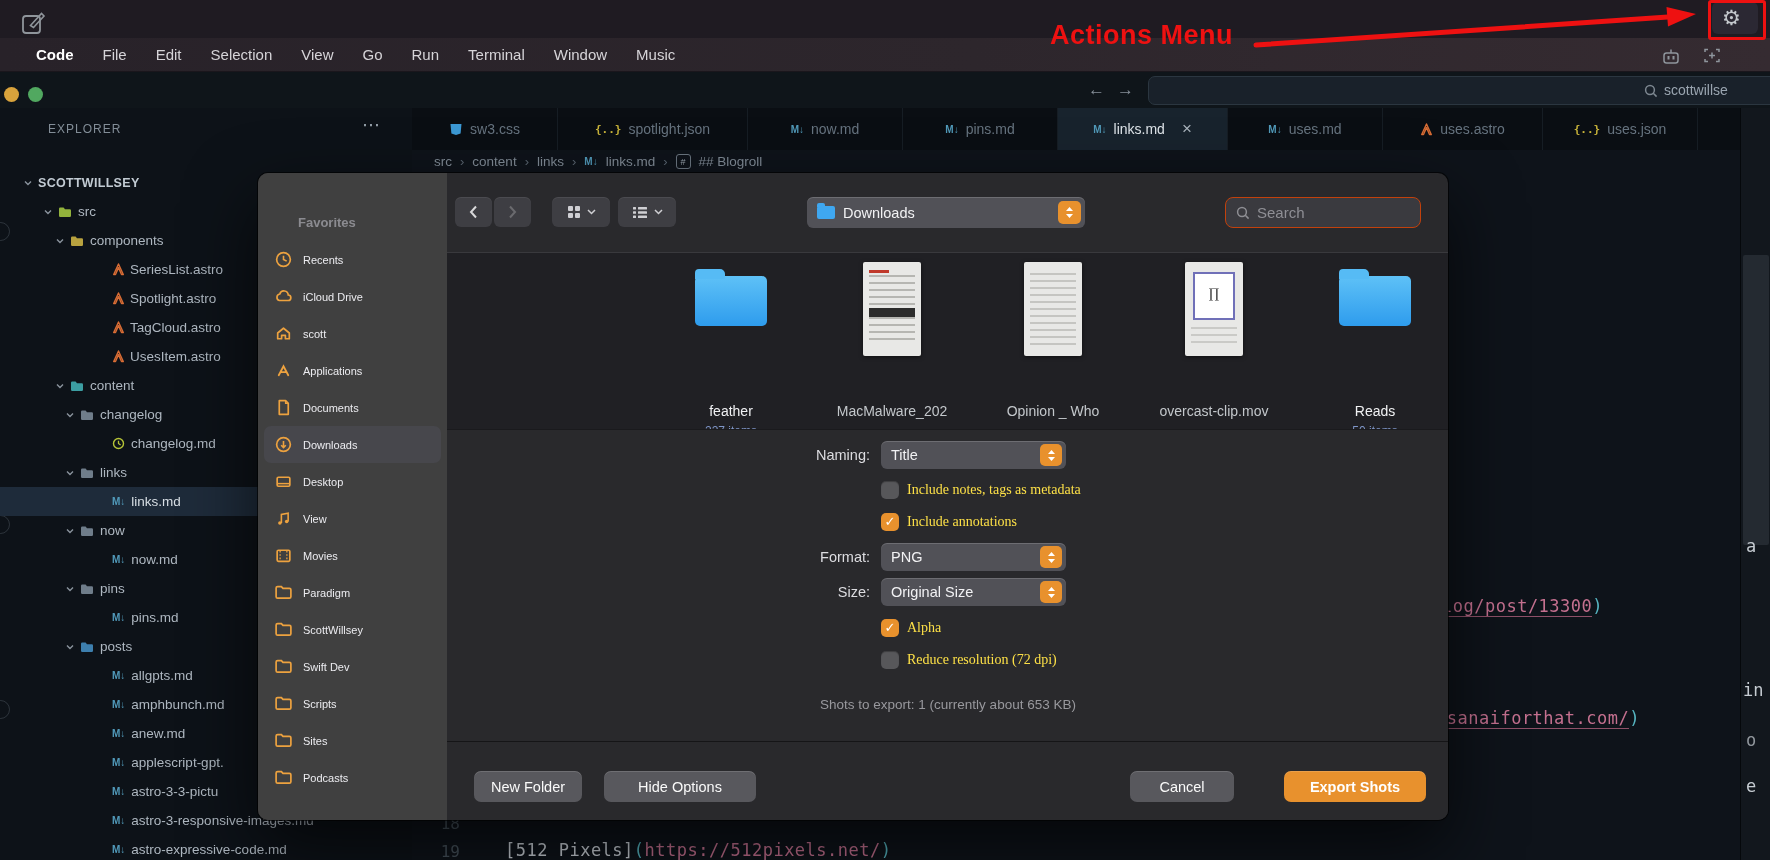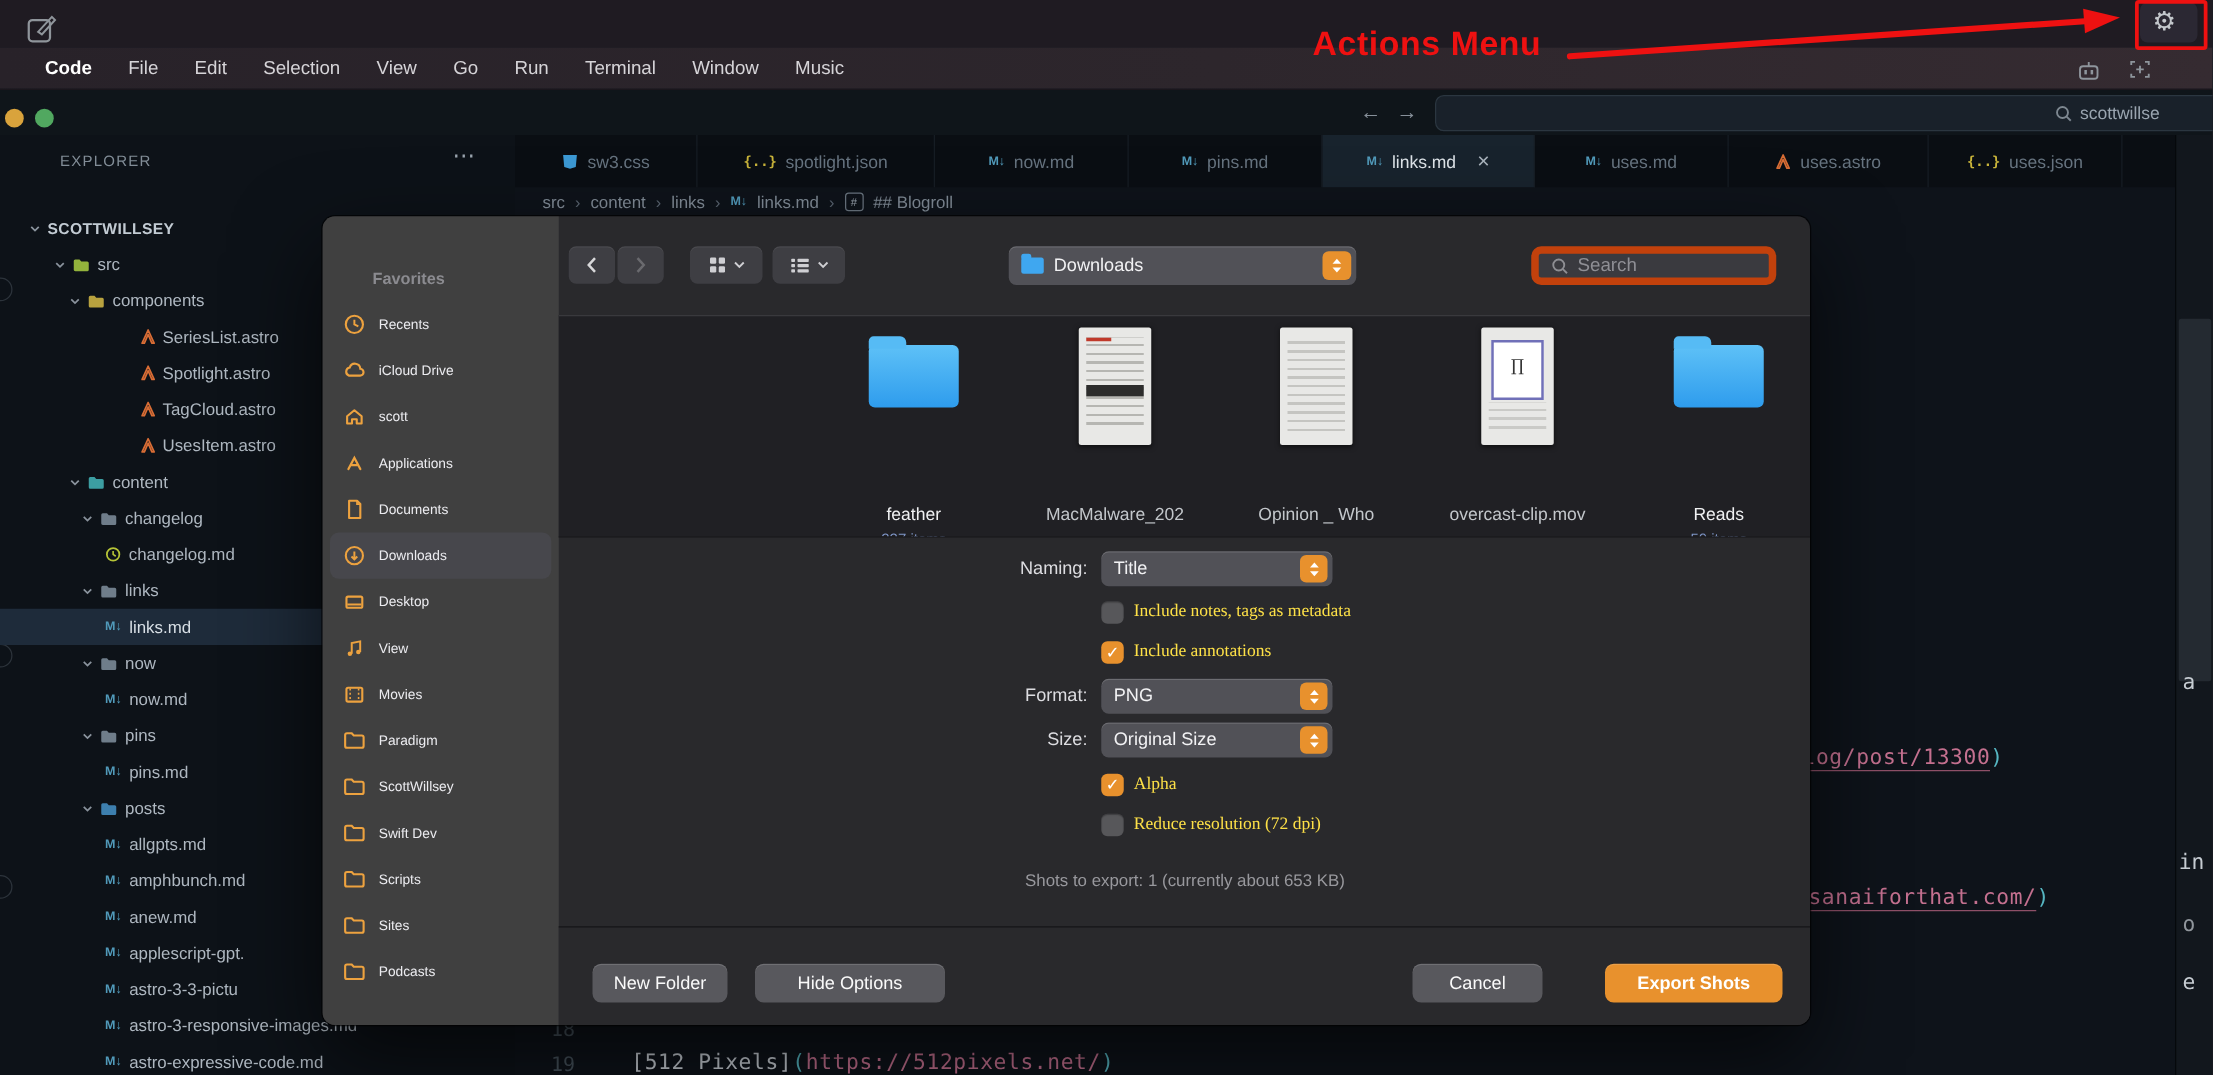--- a/index.html
+++ b/index.html
@@ -43,21 +43,21 @@
   .ticon-json{font-size:11px;font-weight:bold;color:#c9b43a;font-family:"DejaVu Sans Mono",monospace;}
 
   
   #sidebar{left:0;top:108px;width:412px;height:752px;background:#0d1218;overflow:hidden;}
   #exp-header{position:absolute;left:48px;top:14px;font-size:12px;letter-spacing:1px;color:#828d97;}
   #exp-dots{position:absolute;left:362px;top:6px;font-size:18px;color:#9aa4ae;}
   #tree{position:absolute;left:0;top:60px;width:412px;}
   .trow{display:flex;align-items:center;gap:6px;height:29px;font-size:13.5px;color:#aeb7c0;box-sizing:border-box;white-space:nowrap;}
   .trow.sel{background:#1e2b3a;color:#d8dfe5;}
   .pl0{padding-left:24px;} .pl1{padding-left:44px;} .pl2{padding-left:56px;}
-  .pl3{padding-left:66px;} .pl3f{padding-left:112px;} .pl4{padding-left:84px;}
+  .pl3{padding-left:66px;} .pl3f{padding-left:112px;} .pl4{padding-left:112px;}
   .root-label{font-weight:bold;font-size:12.5px;color:#c2cbd3;letter-spacing:.3px;}
   .md-ic{font-size:10px;font-weight:bold;color:#519aba;}
   .chev{color:#8a939d;}
   .fc-src{color:#93b33c;} .fc-comp{color:#b8a23f;} .fc-content{color:#3c9ea2;}
   .fc-plain{color:#6f7d8a;} .fc-posts{color:#3d7fae;}
   .sliver{position:absolute;left:-9px;width:17px;height:17px;border:1.5px solid #5c6670;border-radius:50%;opacity:.4;}
 
   
   #editor{left:412px;top:150px;width:1328px;height:710px;background:#0e131a;overflow:hidden;}
   #crumbs{position:absolute;left:22px;top:4px;display:flex;align-items:center;gap:8px;font-size:13.5px;color:#808b96;}
@@ -85,21 +85,21 @@
   .fico{width:19px;height:19px;flex:0 0 19px;}
 
   .toolbtn{position:absolute;background:#3e3e43;border-radius:6px;display:flex;align-items:center;justify-content:center;gap:6px;
     box-shadow:inset 0 1px 0 rgba(255,255,255,.07);}
   #popup{position:absolute;left:549px;top:24px;width:278px;height:31px;background:#515157;border-radius:6px;
     box-shadow:inset 0 1px 0 rgba(255,255,255,.16);display:flex;align-items:center;padding-left:10px;box-sizing:border-box;}
   .popup-txt{font-size:14.5px;color:#f2f2f4;margin-left:8px;}
   .stepper{position:absolute;right:4px;top:4px;width:23px;height:23px;background:#e8912d;border-radius:5px;display:flex;align-items:center;justify-content:center;}
   .minifolder{width:18px;height:13px;background:#3fa7f0;border-radius:2px;position:relative;}
   .minifolder::before{content:"";position:absolute;top:-3px;left:0;width:8px;height:4px;background:#3fa7f0;border-radius:2px 2px 0 0;}
-  #dsearch{position:absolute;left:967px;top:24px;width:196px;height:31px;background:#3a3a3f;border:6px solid #c2410c;
+  #dsearch{position:absolute;left:967px;top:24px;width:196px;height:31px;background:#3a3a3f;border:1px solid #c2410c;
     border-radius:8px;display:flex;align-items:center;gap:7px;padding-left:10px;box-sizing:border-box;}
   #dsearch span{font-size:15px;color:#8f8f95;}
 
   #filearea{position:absolute;left:189px;top:79px;width:1001px;height:178px;background:#202024;
     border-top:1px solid #39393d;border-bottom:1px solid #1a1a1d;overflow:hidden;box-sizing:border-box;}
   .fitem{position:absolute;top:0;width:150px;height:178px;}
   .macfolder{position:absolute;left:39px;top:23px;width:72px;height:50px;border-radius:5px;
     background:linear-gradient(180deg,#5ec1f7,#2e9ced);}
   .macfolder::before{content:"";position:absolute;top:-7px;left:0;width:30px;height:10px;border-radius:4px 5px 0 0;background:#56bbf5;}
   .thumb{position:absolute;left:46px;top:9px;width:58px;height:94px;background:#e8e8e6;border-radius:2px;

